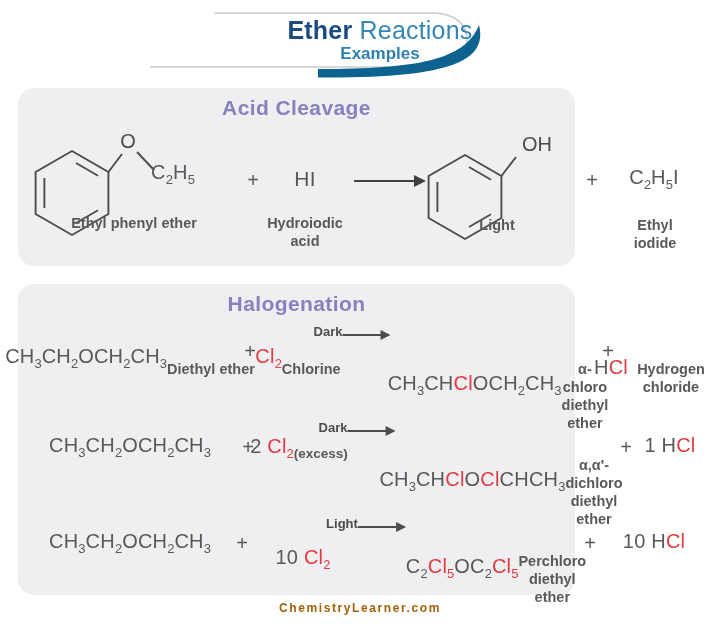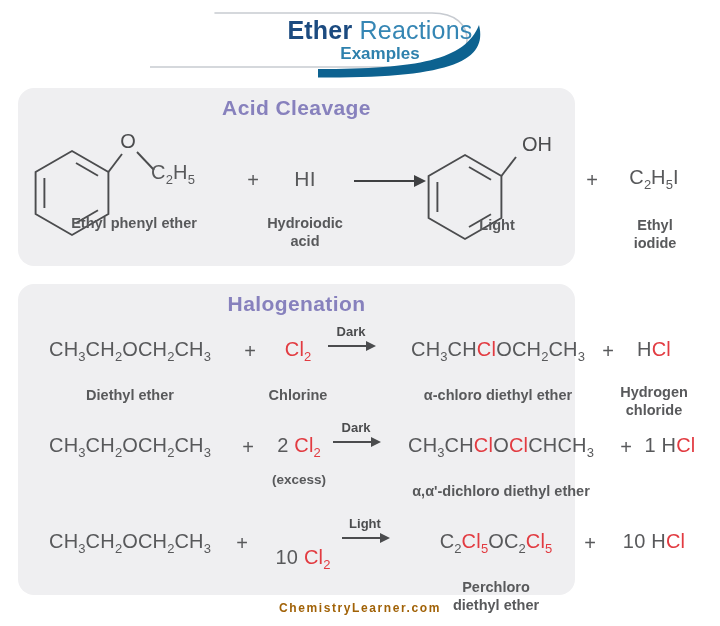--- a/index.html
+++ b/index.html
@@ -35,21 +35,21 @@
 
   
   .rxn-arrow{position:relative;width:46px;height:2px;background:#4b4c4e;margin-top:6px;}
   .rxn-arrow::after{content:"";position:absolute;right:-2px;top:-4px;width:0;height:0;
     border-left:10px solid #4b4c4e;border-top:5px solid transparent;border-bottom:5px solid transparent;}
   .rxn-arrow-lg{position:absolute;width:70px;height:2.4px;background:#3f4042;}
   .rxn-arrow-lg::after{content:"";position:absolute;right:-2px;top:-5px;width:0;height:0;
     border-left:12px solid #3f4042;border-top:6px solid transparent;border-bottom:6px solid transparent;}
 
   
-  .term{position:absolute;display:flex;flex-direction:column;align-items:center;transform:translateX(-50%);}
+  .term{position:absolute;display:flex;flex-direction:row;align-items:center;transform:translateX(-50%);}
   .term .chem-label{margin-top:22px;}
 
   .struct-svg{position:absolute;left:0;top:0;pointer-events:none;}
 
   #footer{position:absolute;top:601px;left:0;right:0;text-align:center;
           font-size:12px;font-weight:bold;letter-spacing:1.6px;color:#a16207;}
 </style>
 </head>
 <body>
 

